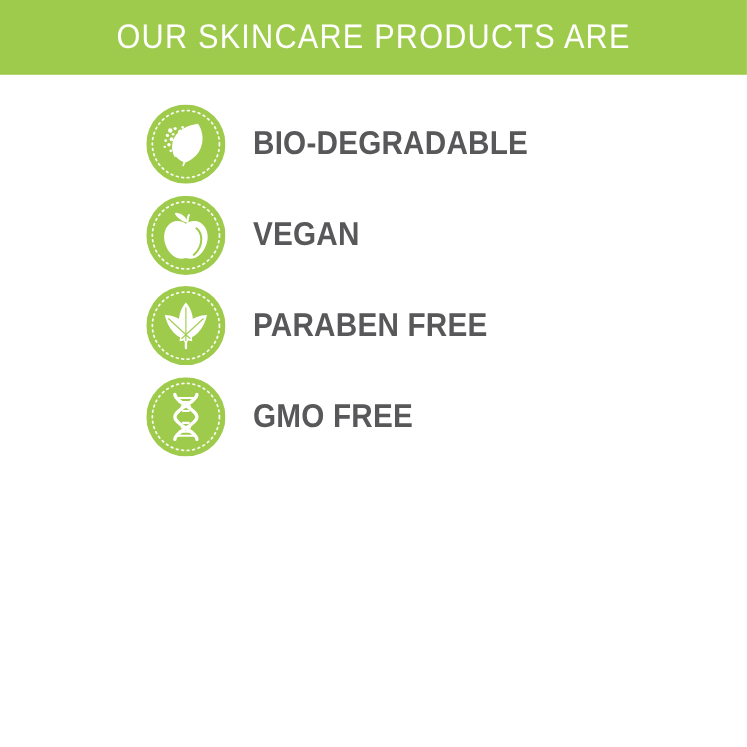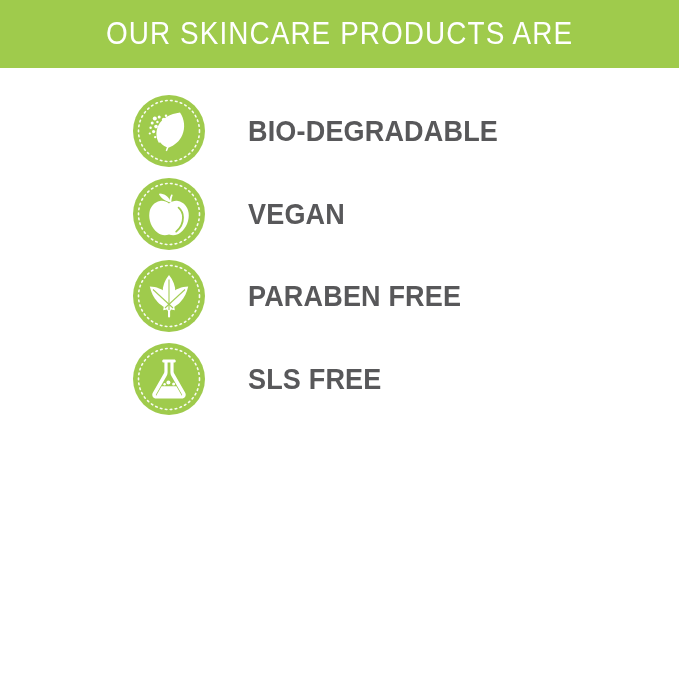--- a/index.html
+++ b/index.html
@@ -57,21 +57,20 @@
     height: 611px;
   }
 
   .claim-row {
     position: absolute;
     left: 133px;
     width: 520px;
     height: 72px;
     display: flex;
     align-items: center;
-    gap: 18px;
   }
   .claim-row:nth-child(1) { top: 27px; }
   .claim-row:nth-child(2) { top: 110px; }
   .claim-row:nth-child(3) { top: 192px; }
   .claim-row:nth-child(4) { top: 275px; }
   .claim-row:nth-child(5) { top: 357px; }
   .claim-row:nth-child(6) { top: 440px; }
   .claim-row:nth-child(7) { top: 522px; }
 
   .badge {
@@ -196,43 +195,41 @@
             <path d="M20.0 29.5 L40.0 48.0"></path>
             <path d="M52.0 29.5 L32.0 48.0"></path>
           </g>
         </svg>
       </div>
       <div class="claim-label">PARABEN FREE</div>
     </div>
 
 
 
-
-    <div class="claim-row">
-      <div class="badge">
-        <svg viewBox="0 0 72 72" xmlns="http://www.w3.org/2000/svg">
-          <circle cx="36" cy="36" r="36" fill="#9fcb4c"></circle>
-          <circle cx="36" cy="36" r="30.5" fill="none" stroke="#ffffff" stroke-width="1.6" stroke-linecap="round" stroke-dasharray="1.6 3.4" opacity="0.92"></circle>
-          <g fill="#ffffff">
-
-            <path d="M30.8 16.4h10.4c0.9 0 1.6 0.7 1.6 1.6s-0.7 1.6-1.6 1.6h-0.6v9.0
-                     c0 0.7 0.2 1.4 0.6 2.0l11.0 19.2c1.5 2.6-0.4 5.8-3.4 5.8
-                     H23.2c-3.0 0-4.9-3.2-3.4-5.8l11.0-19.2c0.4-0.6 0.6-1.3 0.6-2.0
-                     v-9.0h-0.6c-0.9 0-1.6-0.7-1.6-1.6s0.7-1.6 1.6-1.6z"></path>
-          </g>
-
-          <path d="M34.6 19.6h2.8v9.6c0 1.3 0.3 2.6 1.0 3.7l10.6 18.6
-                   c0.4 0.7-0.1 1.6-0.9 1.6H23.9c-0.8 0-1.3-0.9-0.9-1.6
-                   l10.6-18.6c0.7-1.1 1.0-2.4 1.0-3.7z" fill="#9fcb4c"></path>
-
-          <g fill="#ffffff">
-            <path d="M28.6 43.2h14.8l5.6 9.9H23.0z"></path>
-            <circle cx="35.4" cy="39.4" r="2.0"></circle>
-            <circle cx="40.6" cy="41.0" r="1.5"></circle>
-            <circle cx="31.6" cy="41.2" r="1.2"></circle>
-          </g>
-        </svg>
-      </div>
-      <div class="claim-label">SLS FREE</div>
-    </div>
+    <div class="claim-row">
+      <div class="badge">
+        <svg viewBox="0 0 72 72" xmlns="http://www.w3.org/2000/svg">
+          <circle cx="36" cy="36" r="36" fill="#9fcb4c"></circle>
+          <circle cx="36" cy="36" r="30.5" fill="none" stroke="#ffffff" stroke-width="1.6" stroke-linecap="round" stroke-dasharray="1.6 3.4" opacity="0.92"></circle>
+          <g stroke="#ffffff" fill="none" stroke-linecap="round">
+
+            <path d="M26.0 15.5c0 7.0 20.0 13.5 20.0 20.5s-20.0 13.5-20.0 20.5" stroke-width="3.0"></path>
+            <path d="M46.0 15.5c0 7.0-20.0 13.5-20.0 20.5s20.0 13.5 20.0 20.5" stroke-width="3.0"></path>
+
+            <g stroke-width="1.9">
+              <path d="M27.8 18.8 L44.2 18.8"></path>
+              <path d="M30.2 22.6 L41.8 22.6"></path>
+              <path d="M32.2 26.4 L39.8 26.4"></path>
+              <path d="M33.3 30.6 L38.7 30.6"></path>
+              <path d="M33.3 41.4 L38.7 41.4"></path>
+              <path d="M32.2 45.6 L39.8 45.6"></path>
+              <path d="M30.2 49.4 L41.8 49.4"></path>
+              <path d="M27.8 53.2 L44.2 53.2"></path>
+            </g>
+          </g>
+        </svg>
+      </div>
+      <div class="claim-label">GMO FREE</div>
+    </div>
+
 
   </div>
 </div>
 
 </body></html>

